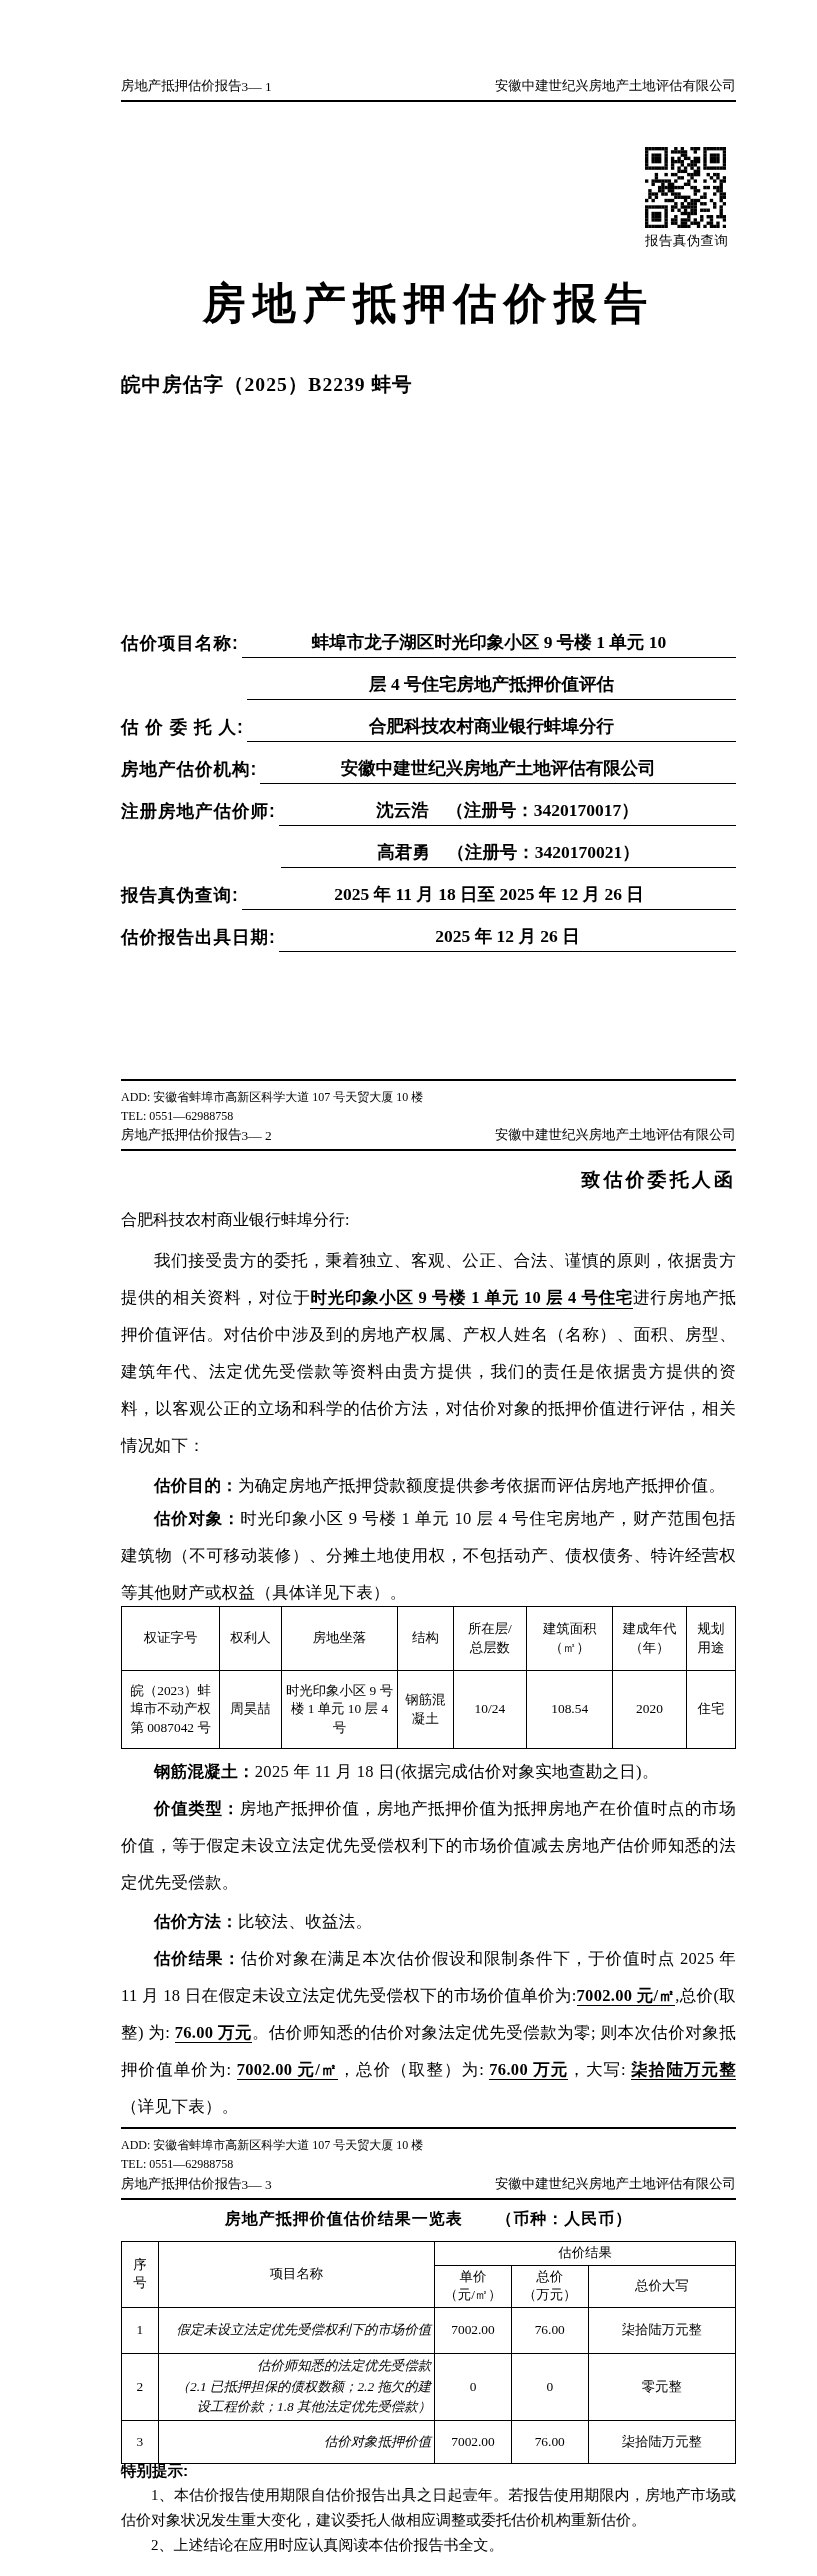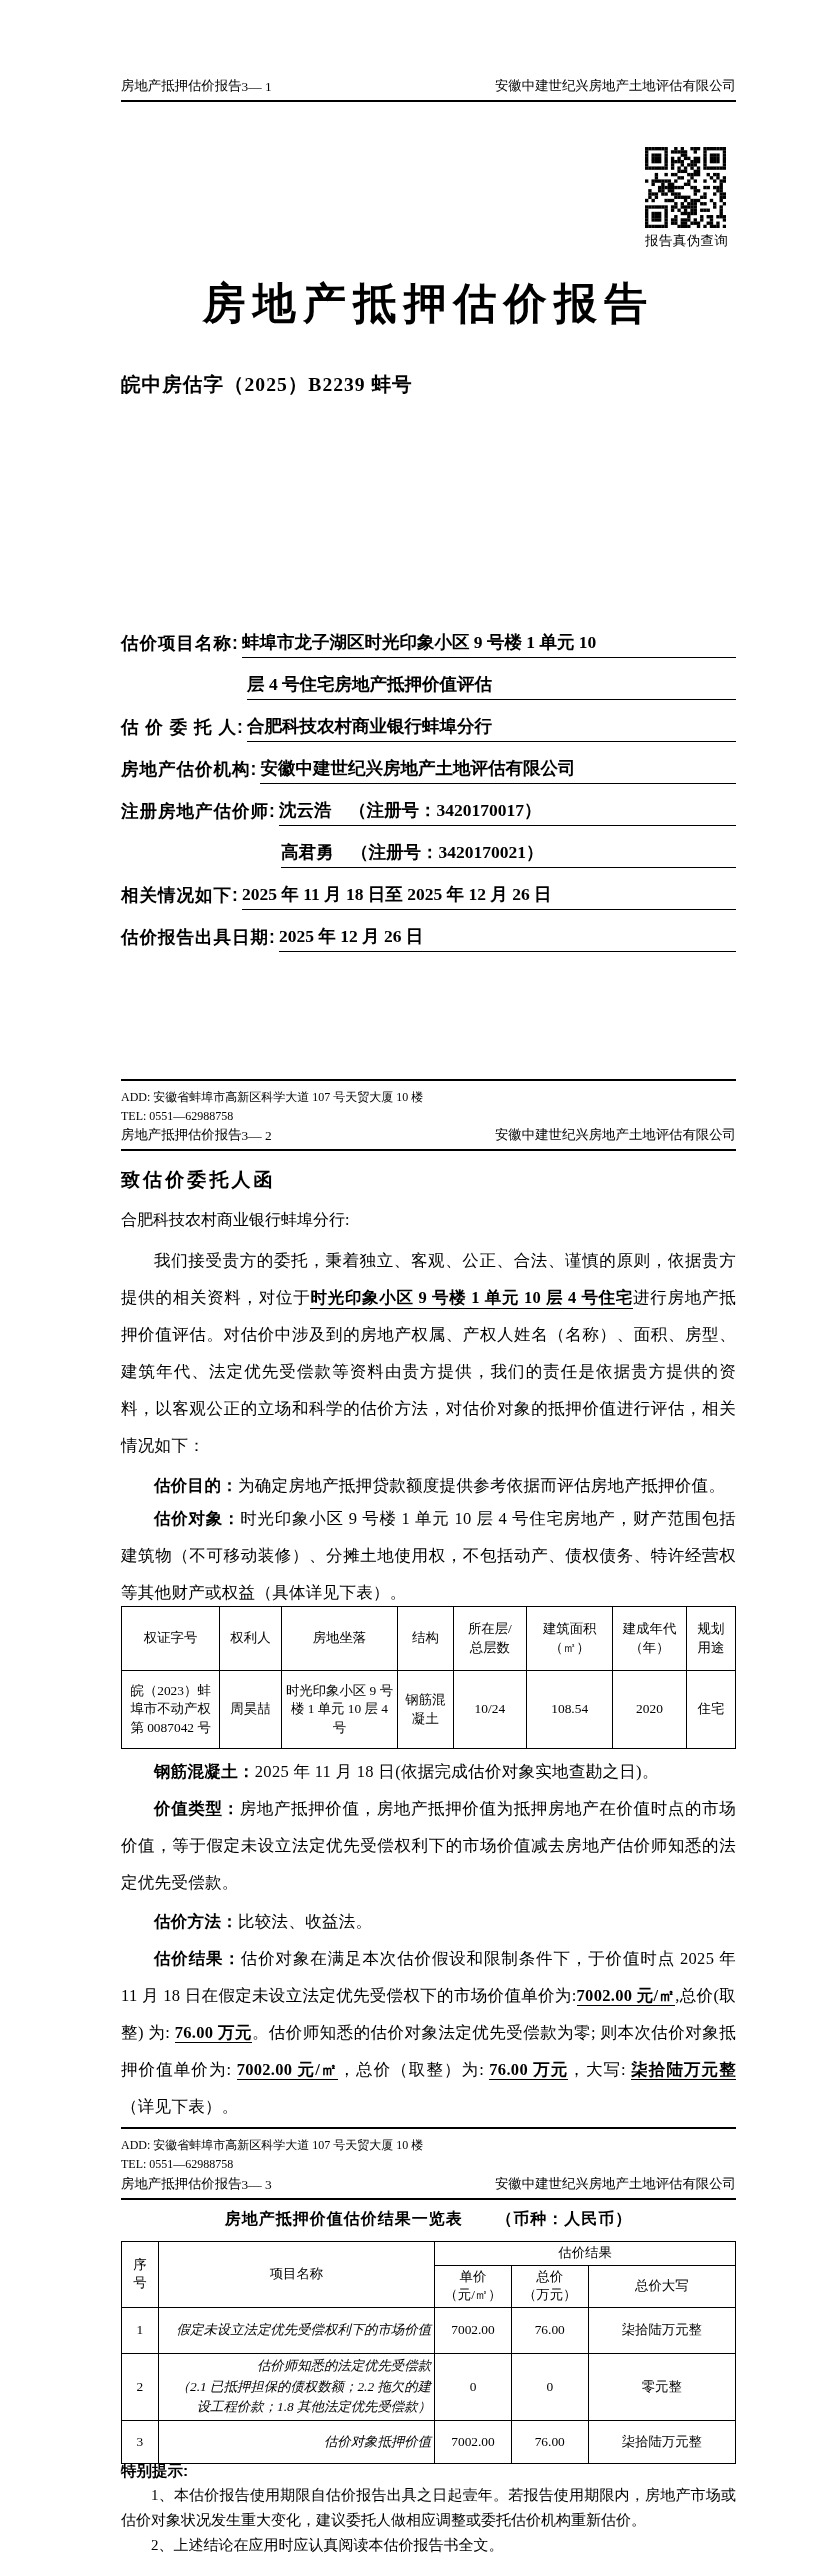--- a/index.html
+++ b/index.html
@@ -25,25 +25,25 @@
   
   .cover-title{top:275px;font-size:43px;font-weight:bold;text-align:center;letter-spacing:7.2px;
     font-family:"Liberation Serif","DejaVu Serif",serif;white-space:nowrap;}
   .cover-subtitle{top:371px;font-size:19.6px;font-weight:bold;text-align:left;letter-spacing:1px;}
   .cover-rows{top:616px;}
   .cover-row{display:flex;height:42px;align-items:flex-end;font-size:17.5px;font-weight:bold;}
   .cover-row .lbl{white-space:nowrap;letter-spacing:1px;padding-bottom:3.1px;
     font-family:"Liberation Sans","DejaVu Sans",sans-serif;}
   .cover-row .spacer{width:123px;flex:none;}
   .cover-row .spacer8{width:157px;flex:none;}
-  .cover-row .val{flex:1;border-bottom:1.5px solid #000;padding-bottom:3.1px;
+  .cover-row .val{flex:1;text-align:center;border-bottom:1.5px solid #000;padding-bottom:3.1px;
     margin-left:3.1px;white-space:nowrap;}
 
   
-  .letter-heading{top:1167px;font-size:19px;font-weight:bold;text-align:left;letter-spacing:3.1px;
+  .letter-heading{top:1167px;font-size:19px;font-weight:bold;text-align:right;letter-spacing:3.1px;
     font-family:Liberation Serif, serif;}
   .salutation{top:1210px;font-size:16px;}
   .para{font-size:16.5px;line-height:37px;text-align:justify;letter-spacing:0.3px;}
   .ind{text-indent:2em;}
   .hei{font-weight:bold;font-family:"Liberation Sans","DejaVu Sans",sans-serif;}
   .ul{border-bottom:1px solid #000;font-weight:bold;padding-bottom:0.5px;}
   .rv{border-bottom:1px solid #000;font-weight:bold;}
 
   
   table{border-collapse:collapse;table-layout:fixed;}
@@ -413,21 +413,21 @@
   </div>
   <div class="cover-row">
     <span class="lbl">注册房地产估价师:</span>
     <span class="val">沈云浩　（注册号：3420170017）</span>
   </div>
   <div class="cover-row">
     <span class="spacer8"></span>
     <span class="val">高君勇　（注册号：3420170021）</span>
   </div>
   <div class="cover-row">
-    <span class="lbl">相关情况如下:</span>
+    <span class="lbl">报告真伪查询:</span>
     <span class="val">2025 年 11 月 18 日至 2025 年 12 月 26 日</span>
   </div>
   <div class="cover-row">
     <span class="lbl">估价报告出具日期:</span>
     <span class="val">2025 年 12 月 26 日</span>
   </div>
 </div>
 
 <div class="cx page-footer" style="top:1079px">
   <div>ADD: 安徽省蚌埠市高新区科学大道 107 号天贸大厦 10 楼</div>

